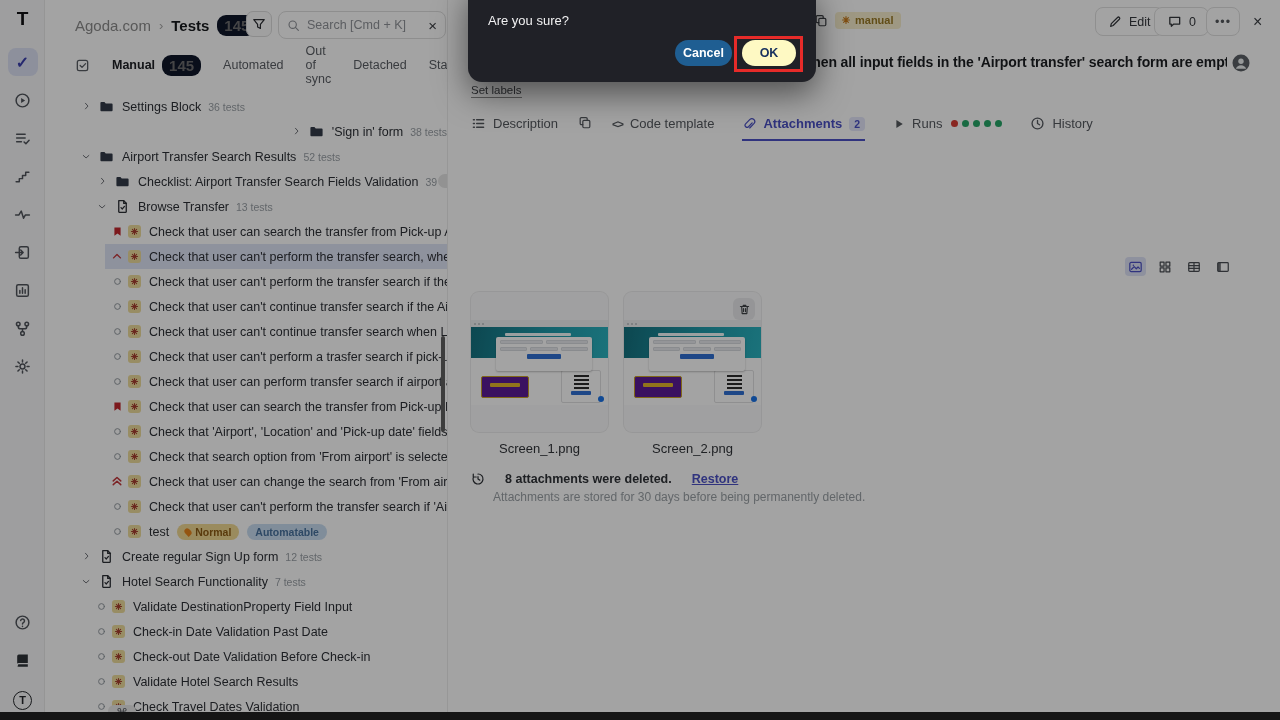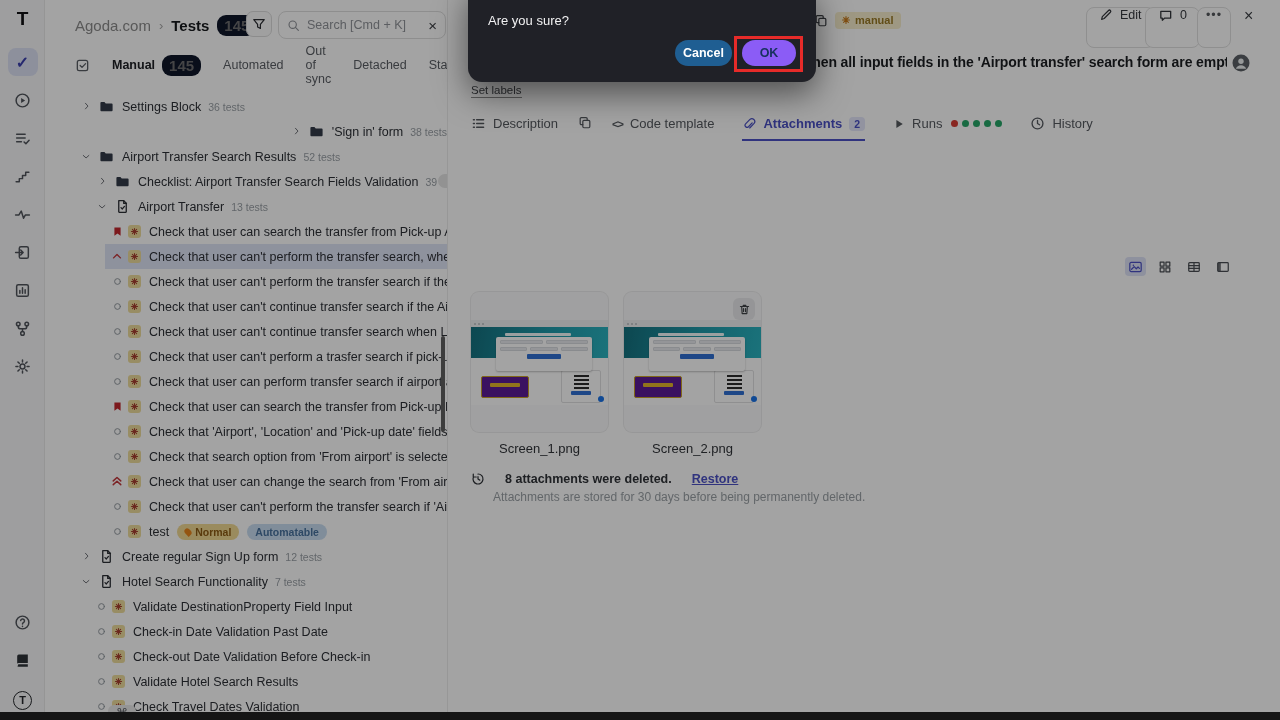--- a/index.html
+++ b/index.html
@@ -44,22 +44,22 @@
   .flame{width:6px;height:8px;background:#e8851c;border-radius:50% 50% 50% 0;transform:rotate(-45deg);display:inline-block;}
   .edgep{position:absolute;right:0;top:5px;width:9px;height:14px;background:#e4e4e4;border-radius:7px 0 0 7px;}
   #tscroll{position:absolute;left:441px;top:336px;width:4px;height:96px;background:#606060;border-radius:2px;z-index:5;}
   #cmd-badge{position:absolute;left:63px;top:701px;background:#e9e9ea;color:#55585d;font-size:12px;border-radius:6px;padding:1px 8px;}
 
   
   #detail{position:absolute;left:447px;top:0;width:833px;height:720px;background:#fff;border-left:1px solid #ececec;}
   #d-copy{position:absolute;left:366px;top:13px;color:#3f4247;}
   #d-manual{position:absolute;left:387px;top:12px;background:#f8eecd;color:#9a7a26;font-size:11px;font-weight:700;border-radius:4px;
     padding:2px 7px 3px 6px;display:flex;align-items:center;gap:4px;}
-  .hbtn{position:absolute;top:7px;height:41px;border:1px solid #e0e0e0;border-radius:8px;background:#fff;display:flex;align-items:flex-start;
-    gap:7px;padding:0 12px;font-size:12.5px;color:#35383d;}
+  .hbtn{position:absolute;top:7px;height:29px;border:1px solid #e0e0e0;border-radius:8px;background:#fff;display:flex;align-items:center;
+    gap:7px;padding:0 12px;font-size:12.5px;color:#35383d;margin-left:9px;}
   #btn-edit{left:638px;}
   #btn-comments{left:697px;}
   #btn-more{left:749px;width:34px;justify-content:center;padding:0;letter-spacing:1px;color:#55585d;}
   #btn-close{left:788px;border:none;font-size:16px;color:#3c3f44;padding:0 8px;}
   #d-title{position:absolute;left:23px;top:54px;width:756px;font-size:14px;font-weight:700;color:#1c1e22;letter-spacing:-0.1px;
     white-space:nowrap;overflow:hidden;}
   #d-avatar{position:absolute;left:784px;top:54px;}
   #set-labels{position:absolute;left:23px;top:84px;font-size:11.5px;color:#46494e;border-bottom:1px solid #8f8f8f;padding-bottom:1px;}
   #tabs{position:absolute;left:23px;top:113px;display:flex;align-items:flex-end;gap:28px;height:28px;}
   .tab{display:flex;align-items:center;gap:7px;font-size:13px;color:#55595f;padding-bottom:8px;border-bottom:2px solid transparent;}
@@ -104,21 +104,21 @@
 
   
   #ovl{position:absolute;inset:0;background:rgba(0,0,0,.36);z-index:50;}
   #bbar{position:absolute;left:0;top:712px;width:1280px;height:8px;background:#151515;z-index:55;}
   #dlg{position:absolute;left:468px;top:-16px;width:348px;height:98px;background:#202127;border-radius:14px;
     box-shadow:0 12px 32px rgba(0,0,0,.5);z-index:60;}
   #dlg-msg{position:absolute;left:20px;top:29px;font-size:13px;color:#f1f1f2;font-weight:500;}
   #dlg-btns{position:absolute;right:20px;bottom:16px;display:flex;gap:10px;}
   .dbtn{height:26px;border-radius:13px;font-size:12.5px;display:flex;align-items:center;justify-content:center;}
   #dlg-cancel{width:57px;background:#1f5e92;color:#fff;font-weight:600;}
-  #dlg-ok{width:54px;background:#8b5cf6;color:#17315e;font-weight:700;}
+  #dlg-ok{width:54px;background:#fef9c3;color:#17315e;font-weight:700;}
   #ann{position:absolute;left:734px;top:36px;width:69px;height:36px;border:3px solid #e62b29;z-index:61;}
 </style>
 </head>
 <body>
 
 <div id="app">
 
   <div id="rail">
     <div id="rail-logo">T</div>
     <div id="rail-icons">
@@ -302,21 +302,21 @@
             <svg width="10" height="10" viewBox="0 0 16 16" fill="none" stroke="currentColor" stroke-width="1.4" stroke-linecap="round" stroke-linejoin="round">
               <path d="M3.5 5.5l4.5 4 4.5-4" transform="translate(-1.5,0)"></path>
             </svg>
           </span>
           <span class="kicon">
             <svg width="15" height="15" viewBox="0 0 16 16" fill="none" stroke="currentColor" stroke-width="1.4" stroke-linecap="round" stroke-linejoin="round">
               <path d="M4 1.8h5.3l2.7 2.7v9.2a.5.5 0 0 1-.5.5H4.5a.5.5 0 0 1-.5-.5z"></path>
               <path d="M9.3 1.8v2.9h2.9M6.4 9.2l1.4 1.4 2.3-2.7"></path>
             </svg>
           </span>
-          <span class="lbl">Airport Transfer</span>
+          <span class="lbl">Browse Transfer</span>
           <span class="cnt">13 tests</span>
         </div>
         <div class="row" style="padding-left: 66px;">
           <span class="prio">
             <svg width="11" height="12" viewBox="0 0 16 16" fill="none" stroke="currentColor" stroke-width="1.4" stroke-linecap="round" stroke-linejoin="round">
               <path d="M3.5 1.5h9v12l-4.5-3.4-4.5 3.4z" fill="#c2282e" stroke="none"></path>
             </svg>
           </span>
           <span class="sprk">
             <svg width="9" height="9" viewBox="0 0 16 16" fill="none" stroke="currentColor" stroke-width="1.4" stroke-linecap="round" stroke-linejoin="round">

